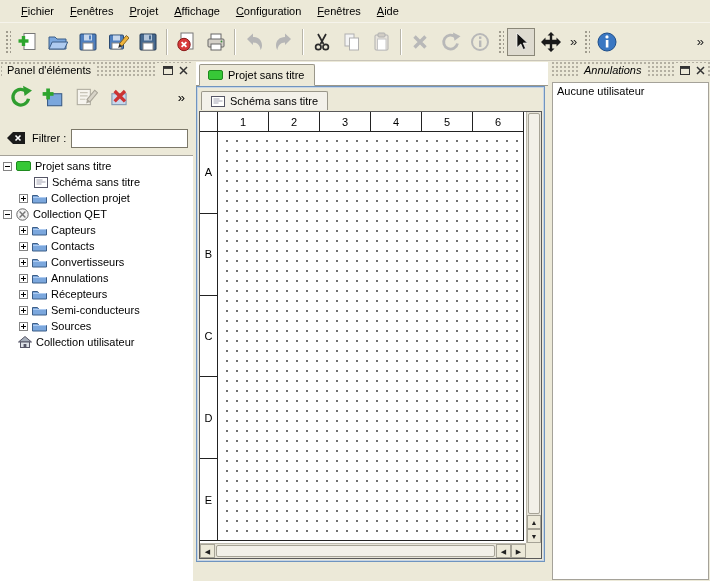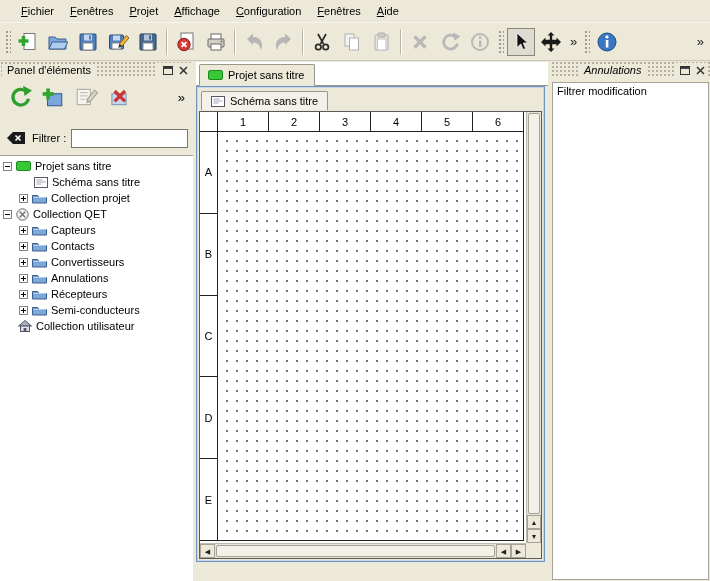--- a/index.html
+++ b/index.html
@@ -431,20 +431,30 @@
       <div class="trow lvl1">
         <span class="exp plus"></span>
         <span class="ti">
             <svg class="svg-ico" width="15" height="12">
               <path d="M0.5 3.5 h5 l1.5 2 h7.5 v5.5 h-14 z" fill="#7ba7dd" stroke="#3c5e88"></path>
               <path d="M1 5.5 h13" stroke="#aecbf0"></path>
             </svg>
           </span>
         <span class="tlabel">Semi-conducteurs</span>
       </div>
+      <div class="trow lvl1">
+        <span class="exp plus"></span>
+        <span class="ti">
+            <svg class="svg-ico" width="15" height="12">
+              <path d="M0.5 3.5 h5 l1.5 2 h7.5 v5.5 h-14 z" fill="#7ba7dd" stroke="#3c5e88"></path>
+              <path d="M1 5.5 h13" stroke="#aecbf0"></path>
+            </svg>
+          </span>
+        <span class="tlabel">Sources</span>
+      </div>
       <div class="trow">
         <span class="exp-spacer"></span>
         <span class="ti">
             <svg class="svg-ico" width="14" height="12">
               <polygon points="7,0.5 13.5,6 0.5,6" fill="#a8b0bc" stroke="#556"></polygon>
               <rect x="2.5" y="6" width="9" height="5.5" fill="#dde2e8" stroke="#556"></rect>
               <rect x="5.6" y="8" width="2.8" height="3.5" fill="#556"></rect>
             </svg>
           </span>
         <span class="tlabel">Collection utilisateur</span>
@@ -537,17 +547,17 @@
             </svg>
         </span>
         <span class="dock-btn">
           <svg class="svg-ico" width="9" height="9">
               <path d="M1 1 L8 8 M8 1 L1 8" stroke="#333" stroke-width="1.5"></path>
             </svg>
         </span>
       </span>
     </div>
     <div class="undo-list">
-      <div class="undo-item">Filtrer modification</div>
+      <div class="undo-item">Aucune utilisateur</div>
     </div>
   </div>
 
 </div>
 
 </body></html>

